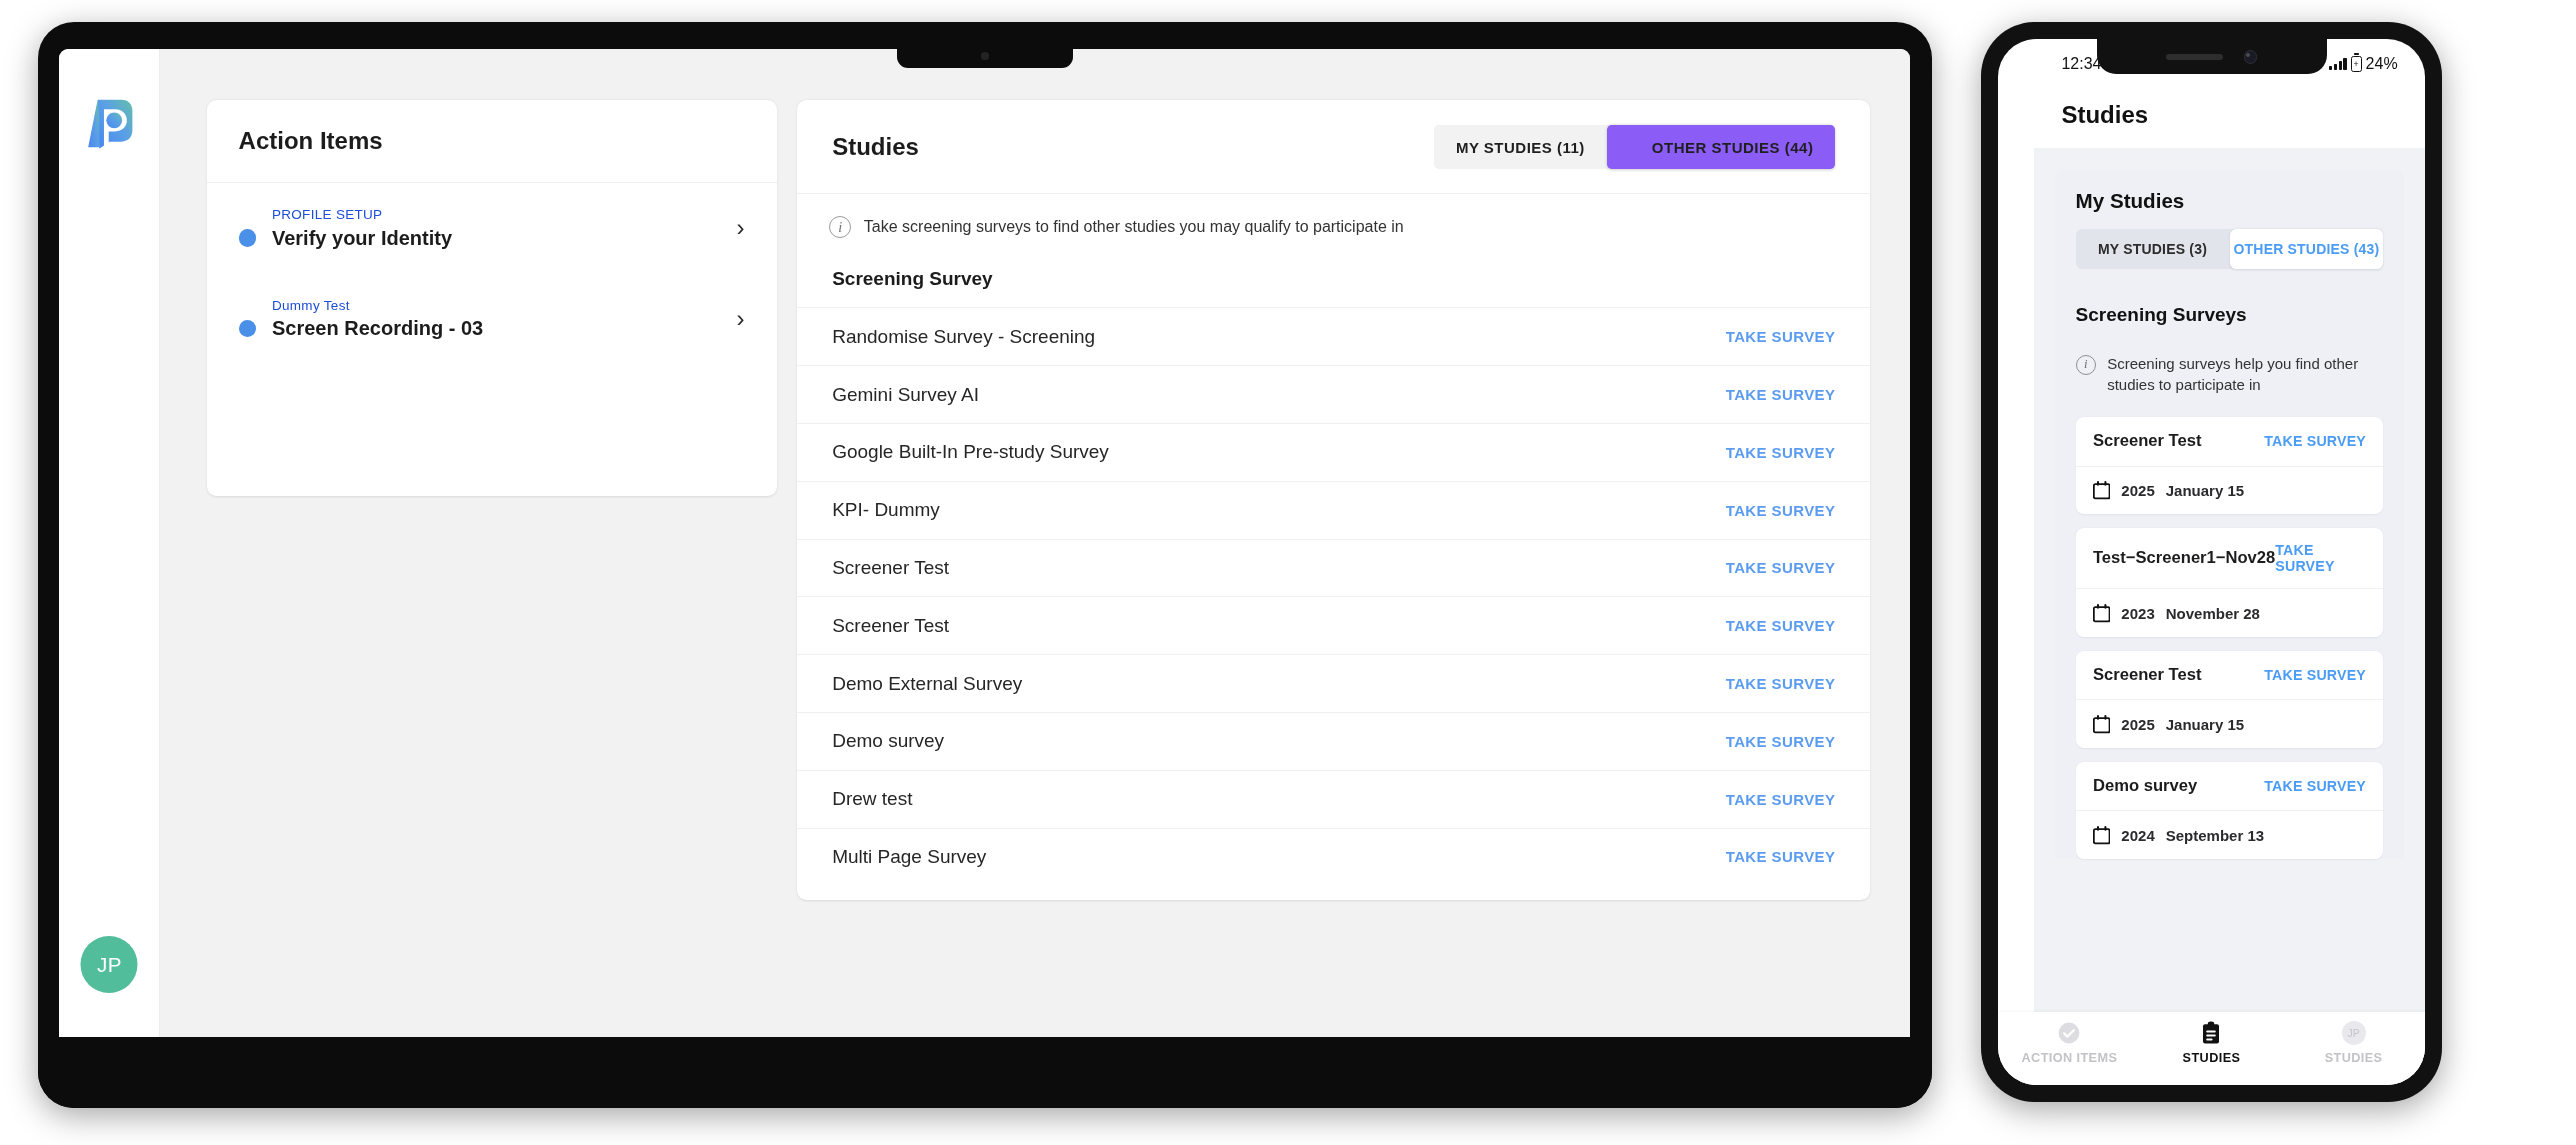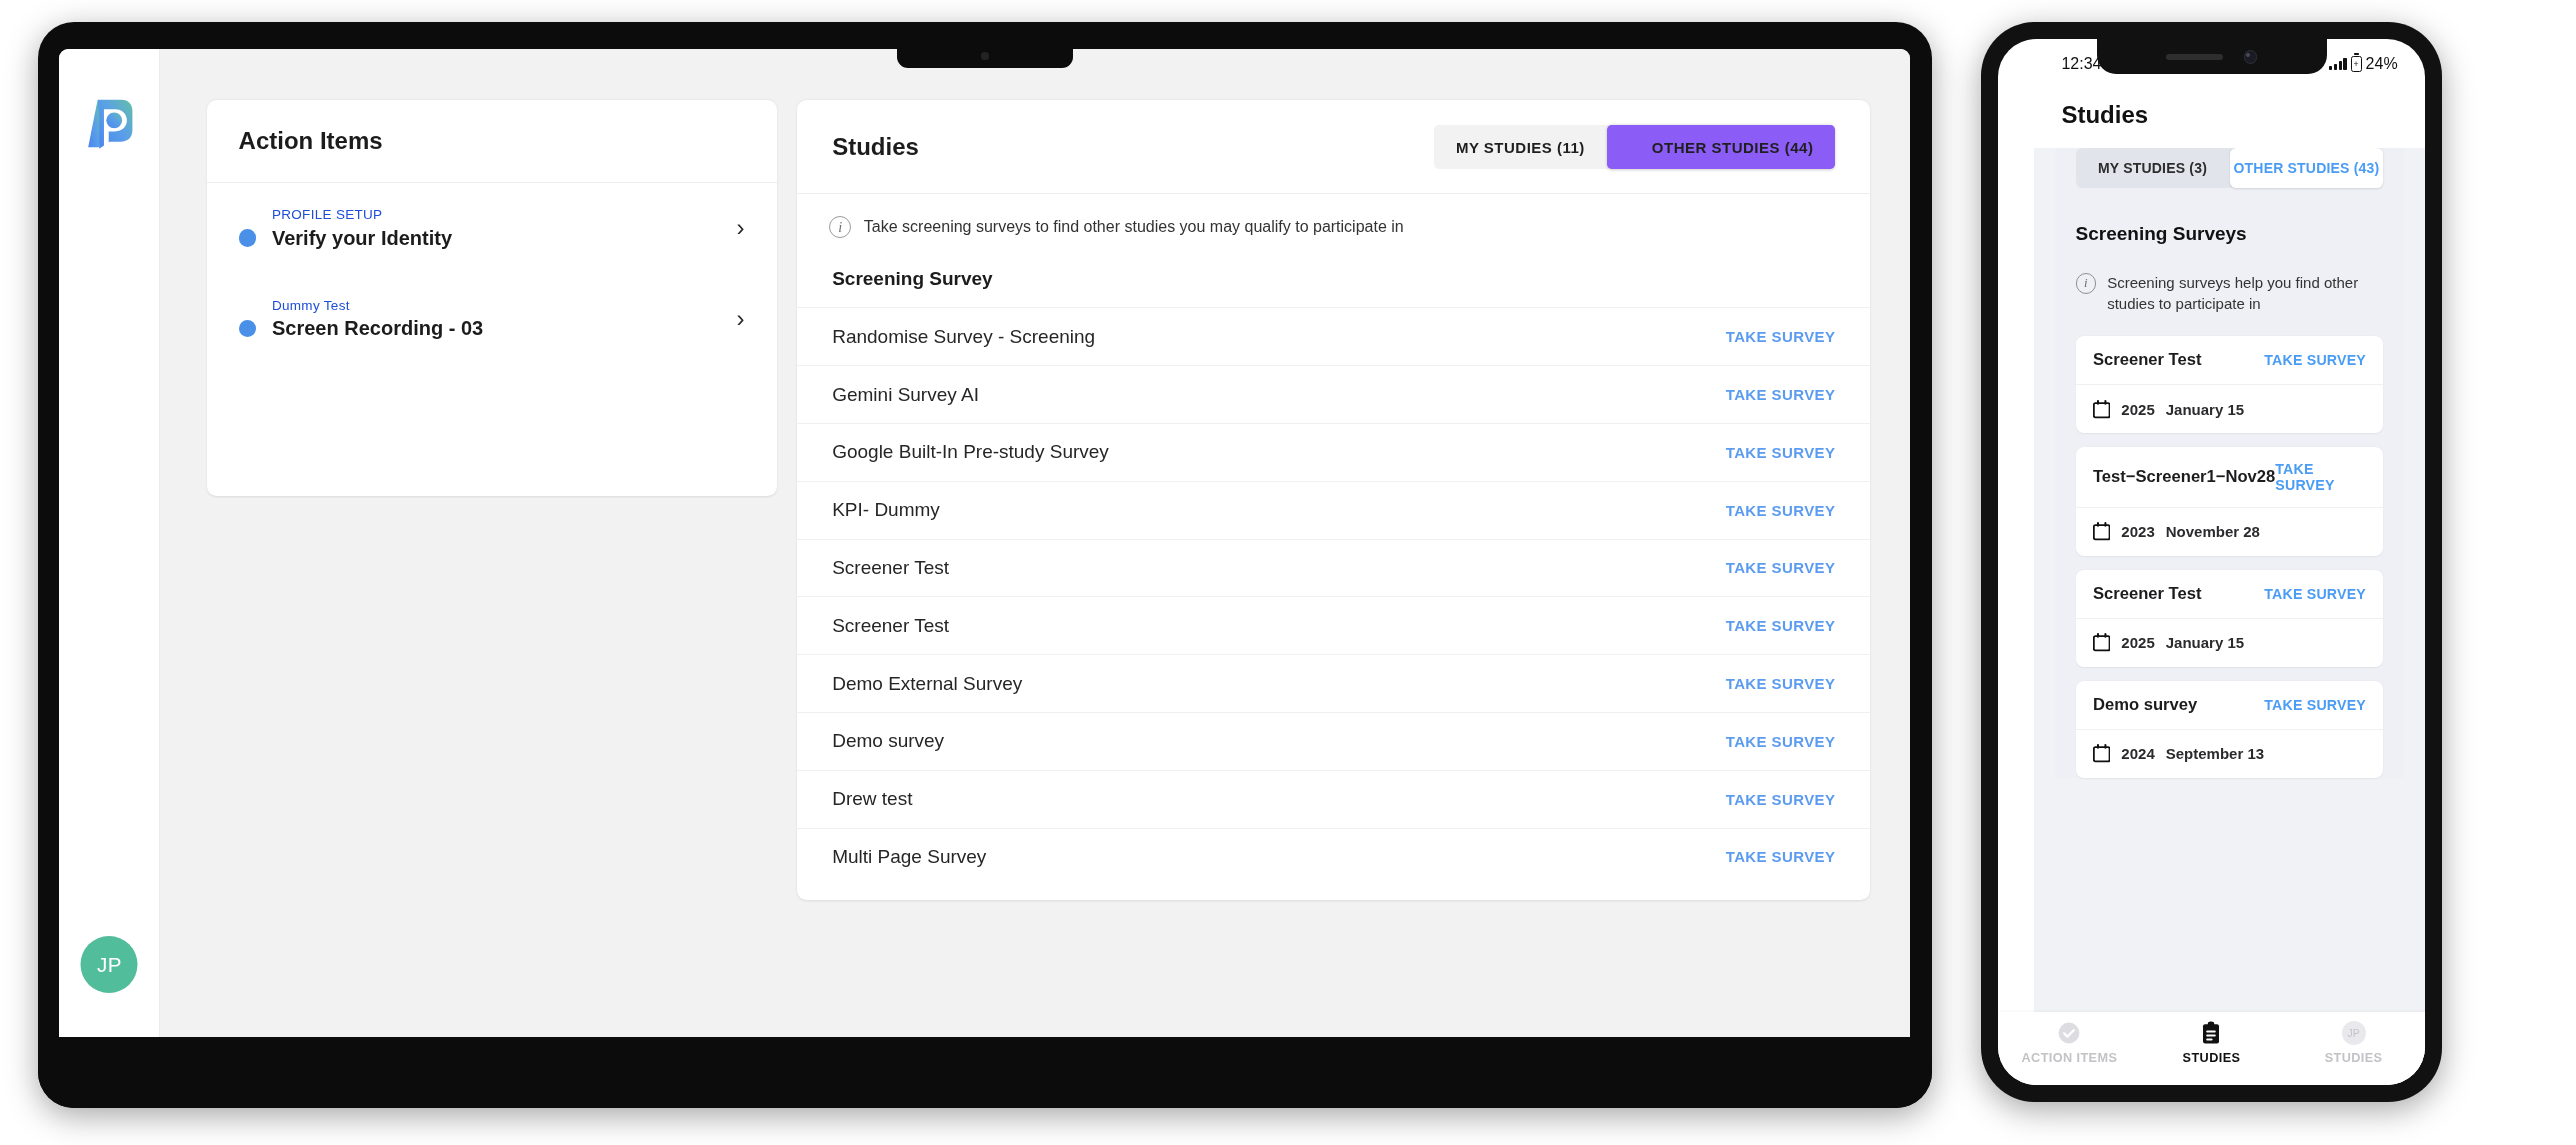--- a/index.html
+++ b/index.html
@@ -386,20 +386,23 @@
           <span>24%</span>
         </span>
       </div>
 
       <div class="p-header">
         <h1>Studies</h1>
       </div>
 
       <div class="p-body">
 
+        <div class="p-card-top">
+          <h2>My Studies</h2>
+        </div>
 
         <div class="p-segwrap">
           <div class="p-seg">
             <button class="p-seg-btn">MY STUDIES (3)</button>
             <button class="p-seg-btn active">OTHER STUDIES (43)</button>
           </div>
         </div>
 
         <div class="p-screen-sect">
           <h3>Screening Surveys</h3>

